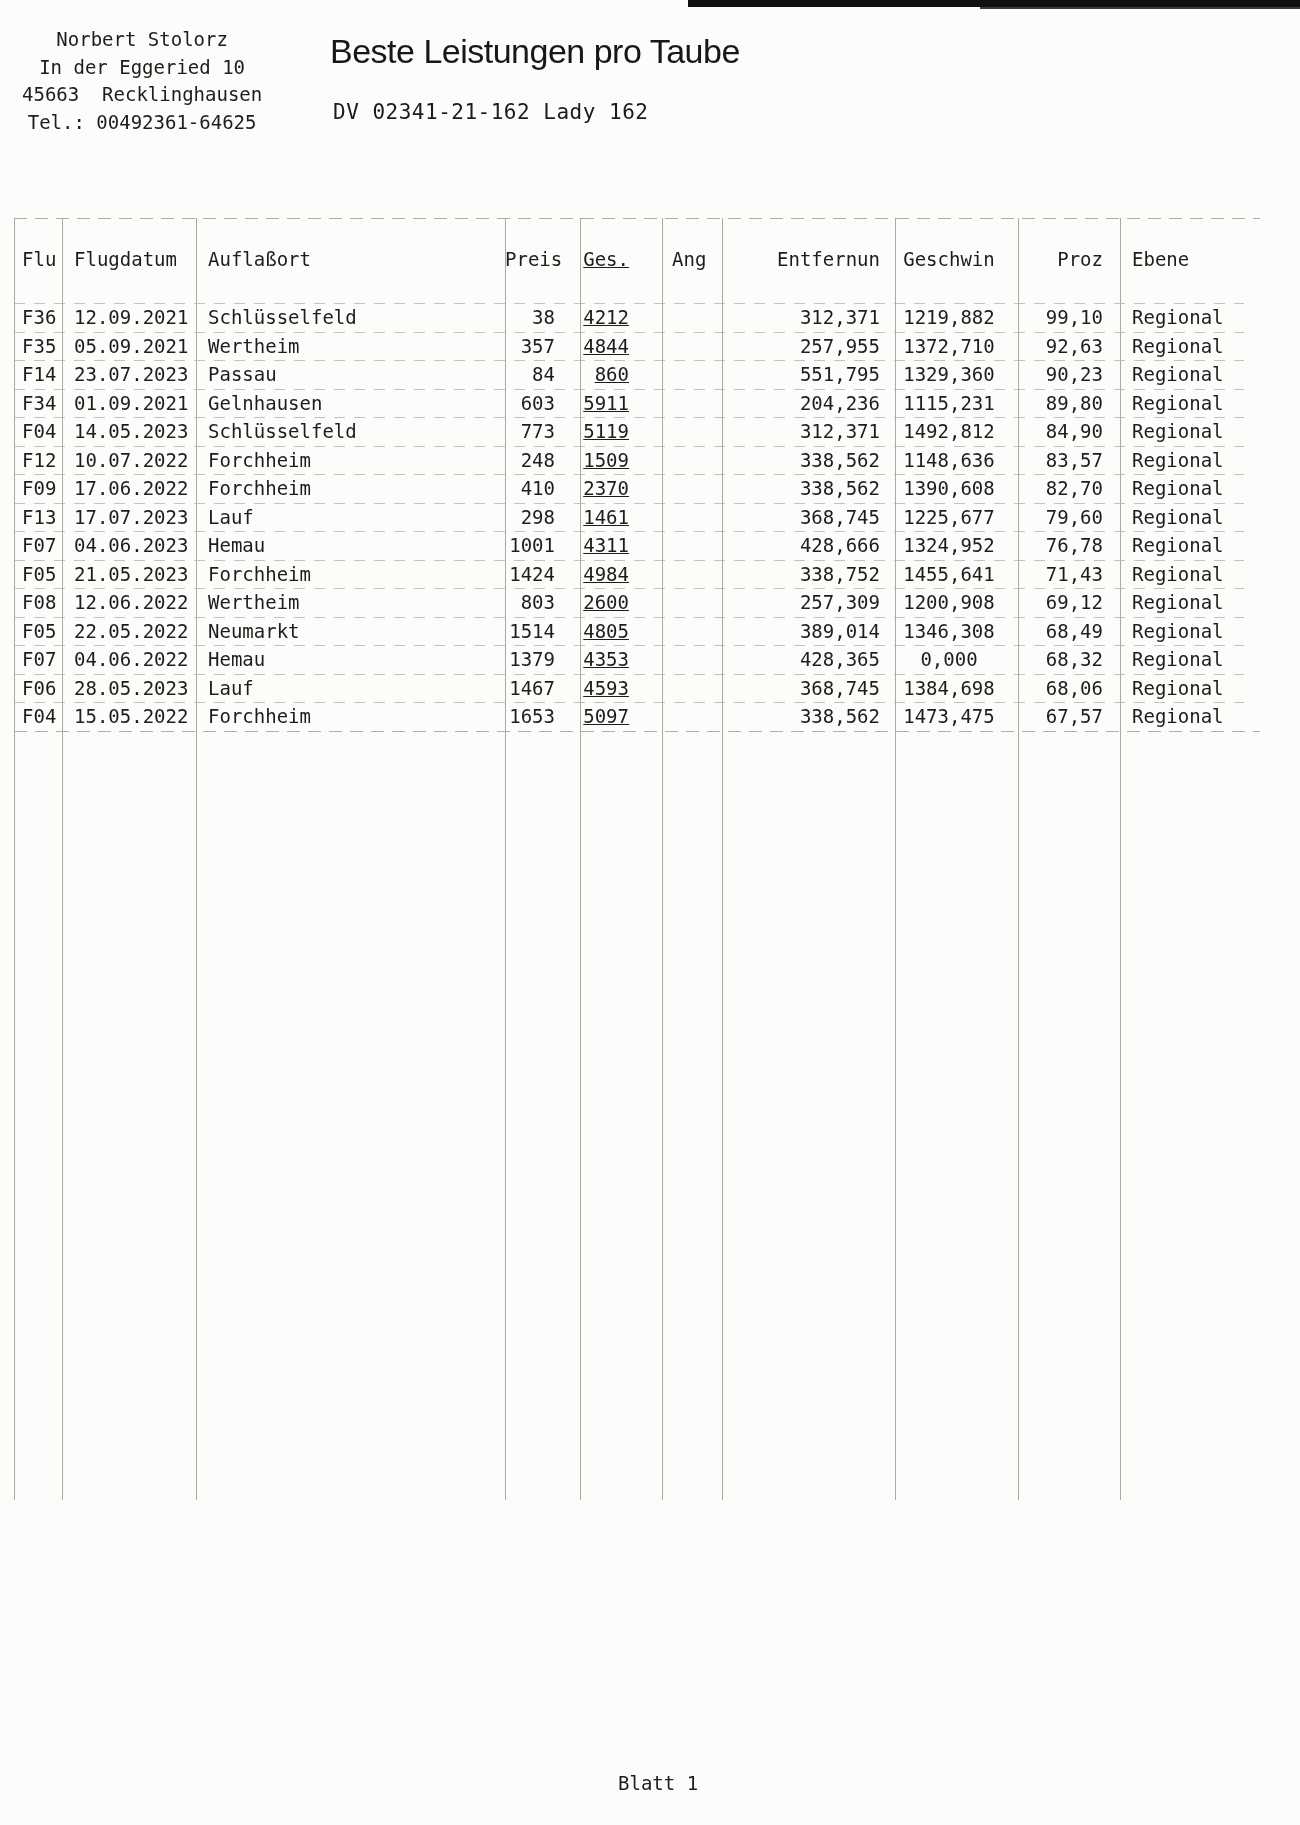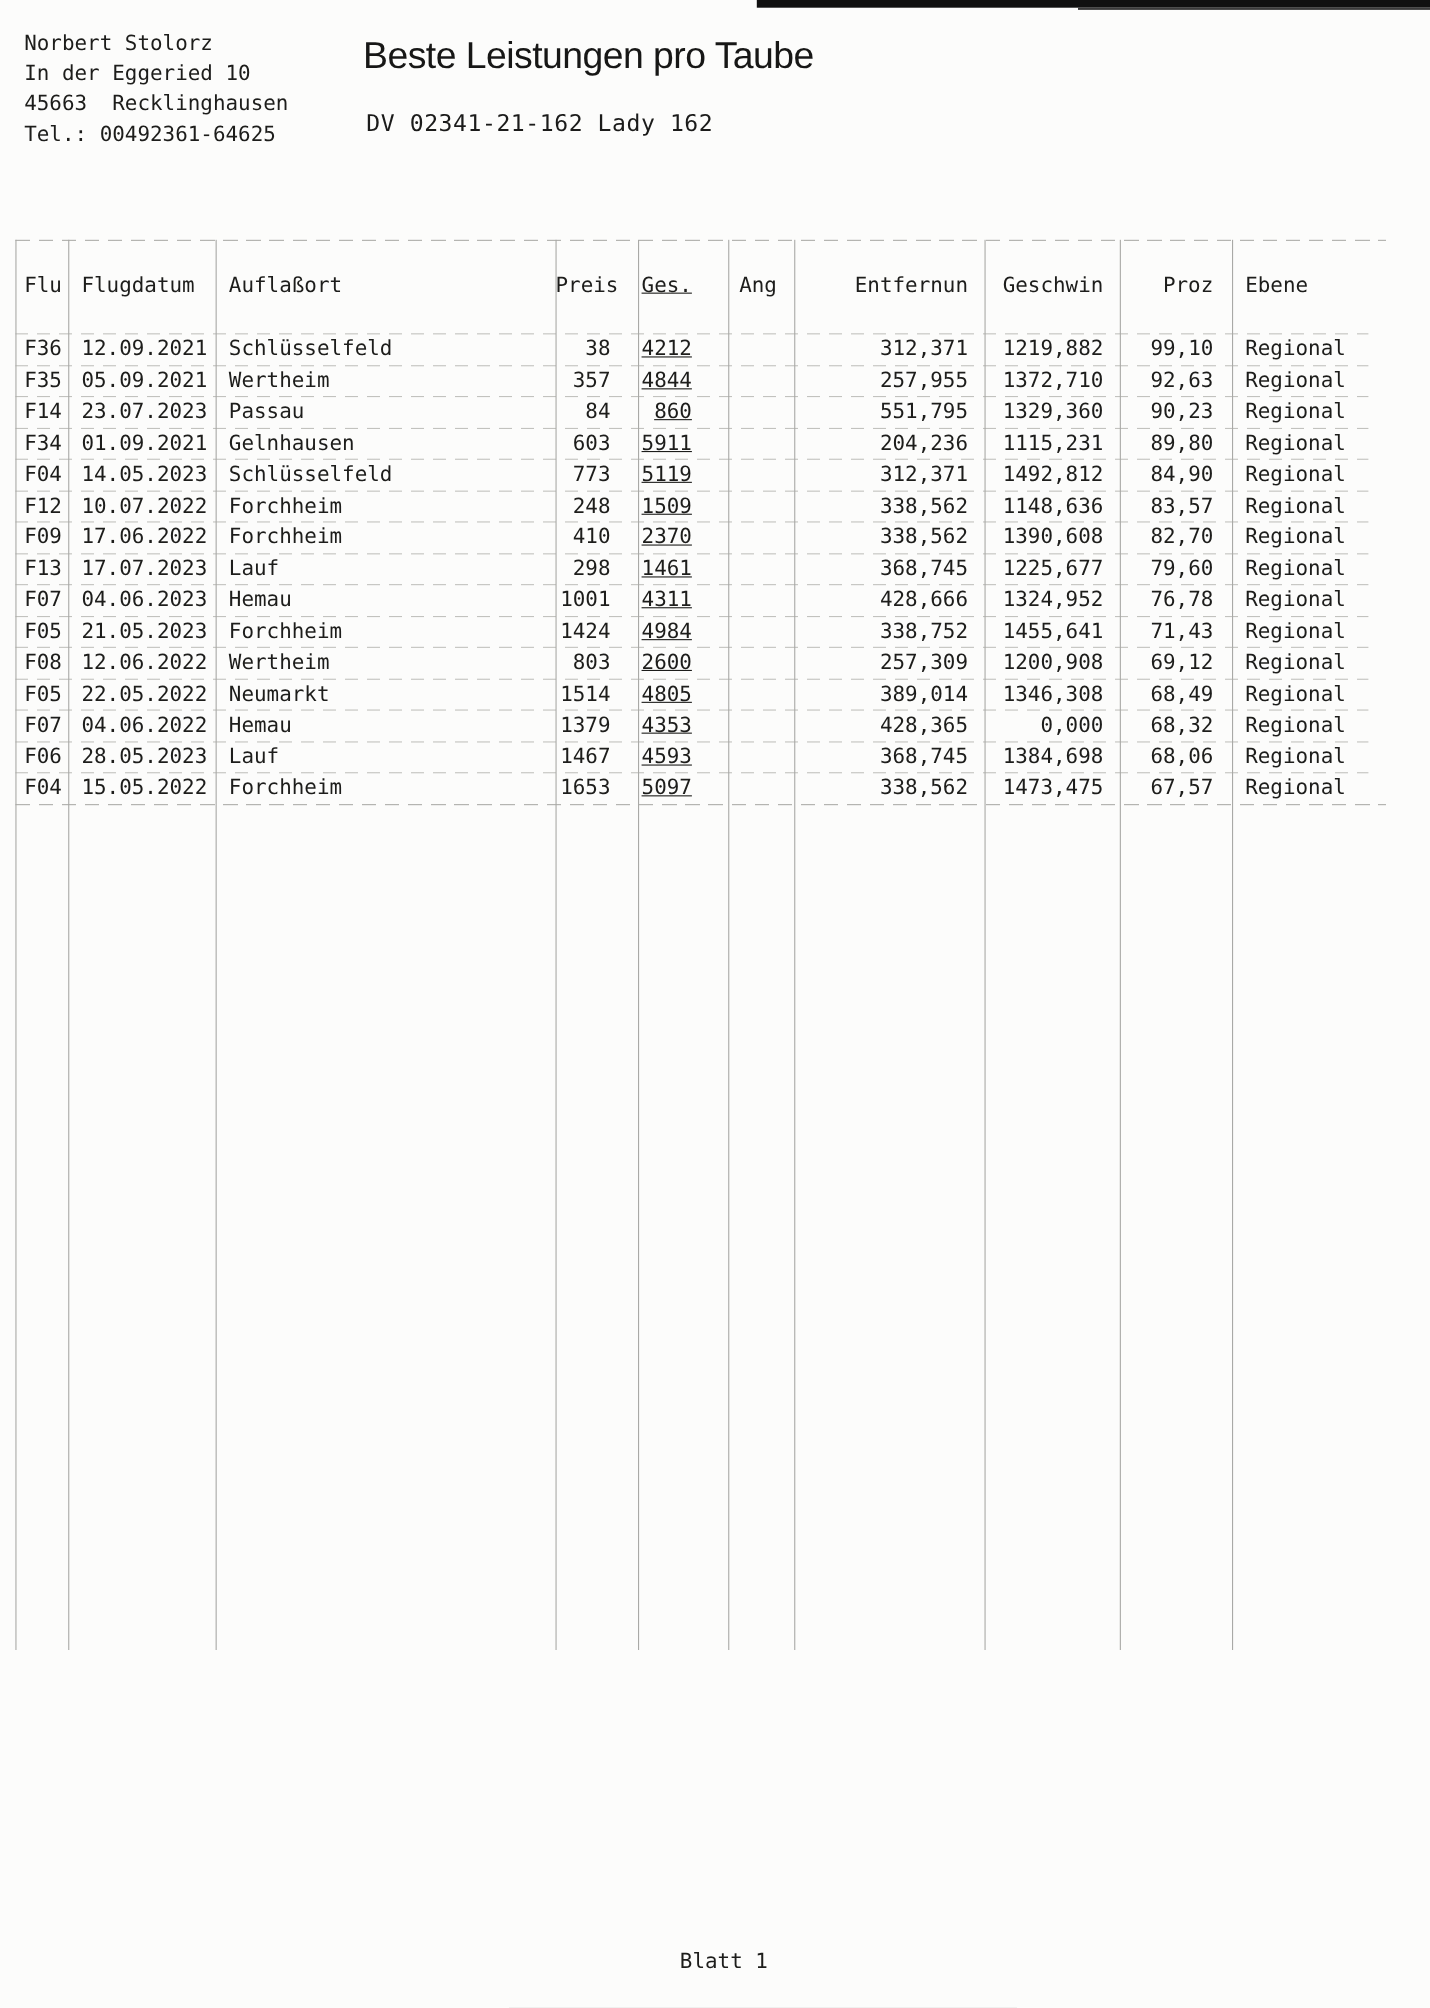--- a/index.html
+++ b/index.html
@@ -10,21 +10,21 @@
     font-family:"DejaVu Sans Mono",monospace;
     color:#1d1d1b;
     overflow:hidden;
   }
   
   .scan-bar{position:absolute;top:0;left:688px;width:612px;height:7px;background:#101010;}
   .scan-bar2{position:absolute;top:7px;left:980px;width:320px;height:2px;background:#3a3a3a;}
 
   
   .sender{position:absolute;top:26px;left:22px;font-size:19px;line-height:27.5px;}
-  .sender div{white-space:pre;}
+  .sender div{white-space:pre;text-align:center;}
 
   
   .title{
     position:absolute;top:32px;left:330px;
     font-family:"Liberation Sans",sans-serif;
     font-weight:400;font-size:34px;letter-spacing:-0.5px;color:#171716;
   }
   .subtitle{position:absolute;top:100px;left:333px;font-size:21px;letter-spacing:0.5px;color:#1b1b1a;}
 
   
@@ -55,21 +55,21 @@
   }
   .trow .cell{line-height:28.5px;}
   .cell{white-space:pre;overflow:hidden;}
   .c0{padding-left:8px;}
   .c1{padding-left:12px;}
   .c2{padding-left:12px;}
   .c3{text-align:right;padding-right:25px;}
   .c4{text-align:right;padding-right:33px;text-decoration:underline;}
   .c5{padding-left:10px;}
   .c6{text-align:right;padding-right:15px;}
-  .c7{text-align:right;padding-right:15px;}
+  .c7{text-align:center;padding-right:15px;}
   .c8{text-align:right;padding-right:17px;}
   .c9{padding-left:12px;}
 
   .footer{position:absolute;top:1772px;left:618px;font-size:19px;color:#1d1d1b;}
 </style>
 </head>
 <body>
 
 <div id="page">
 

